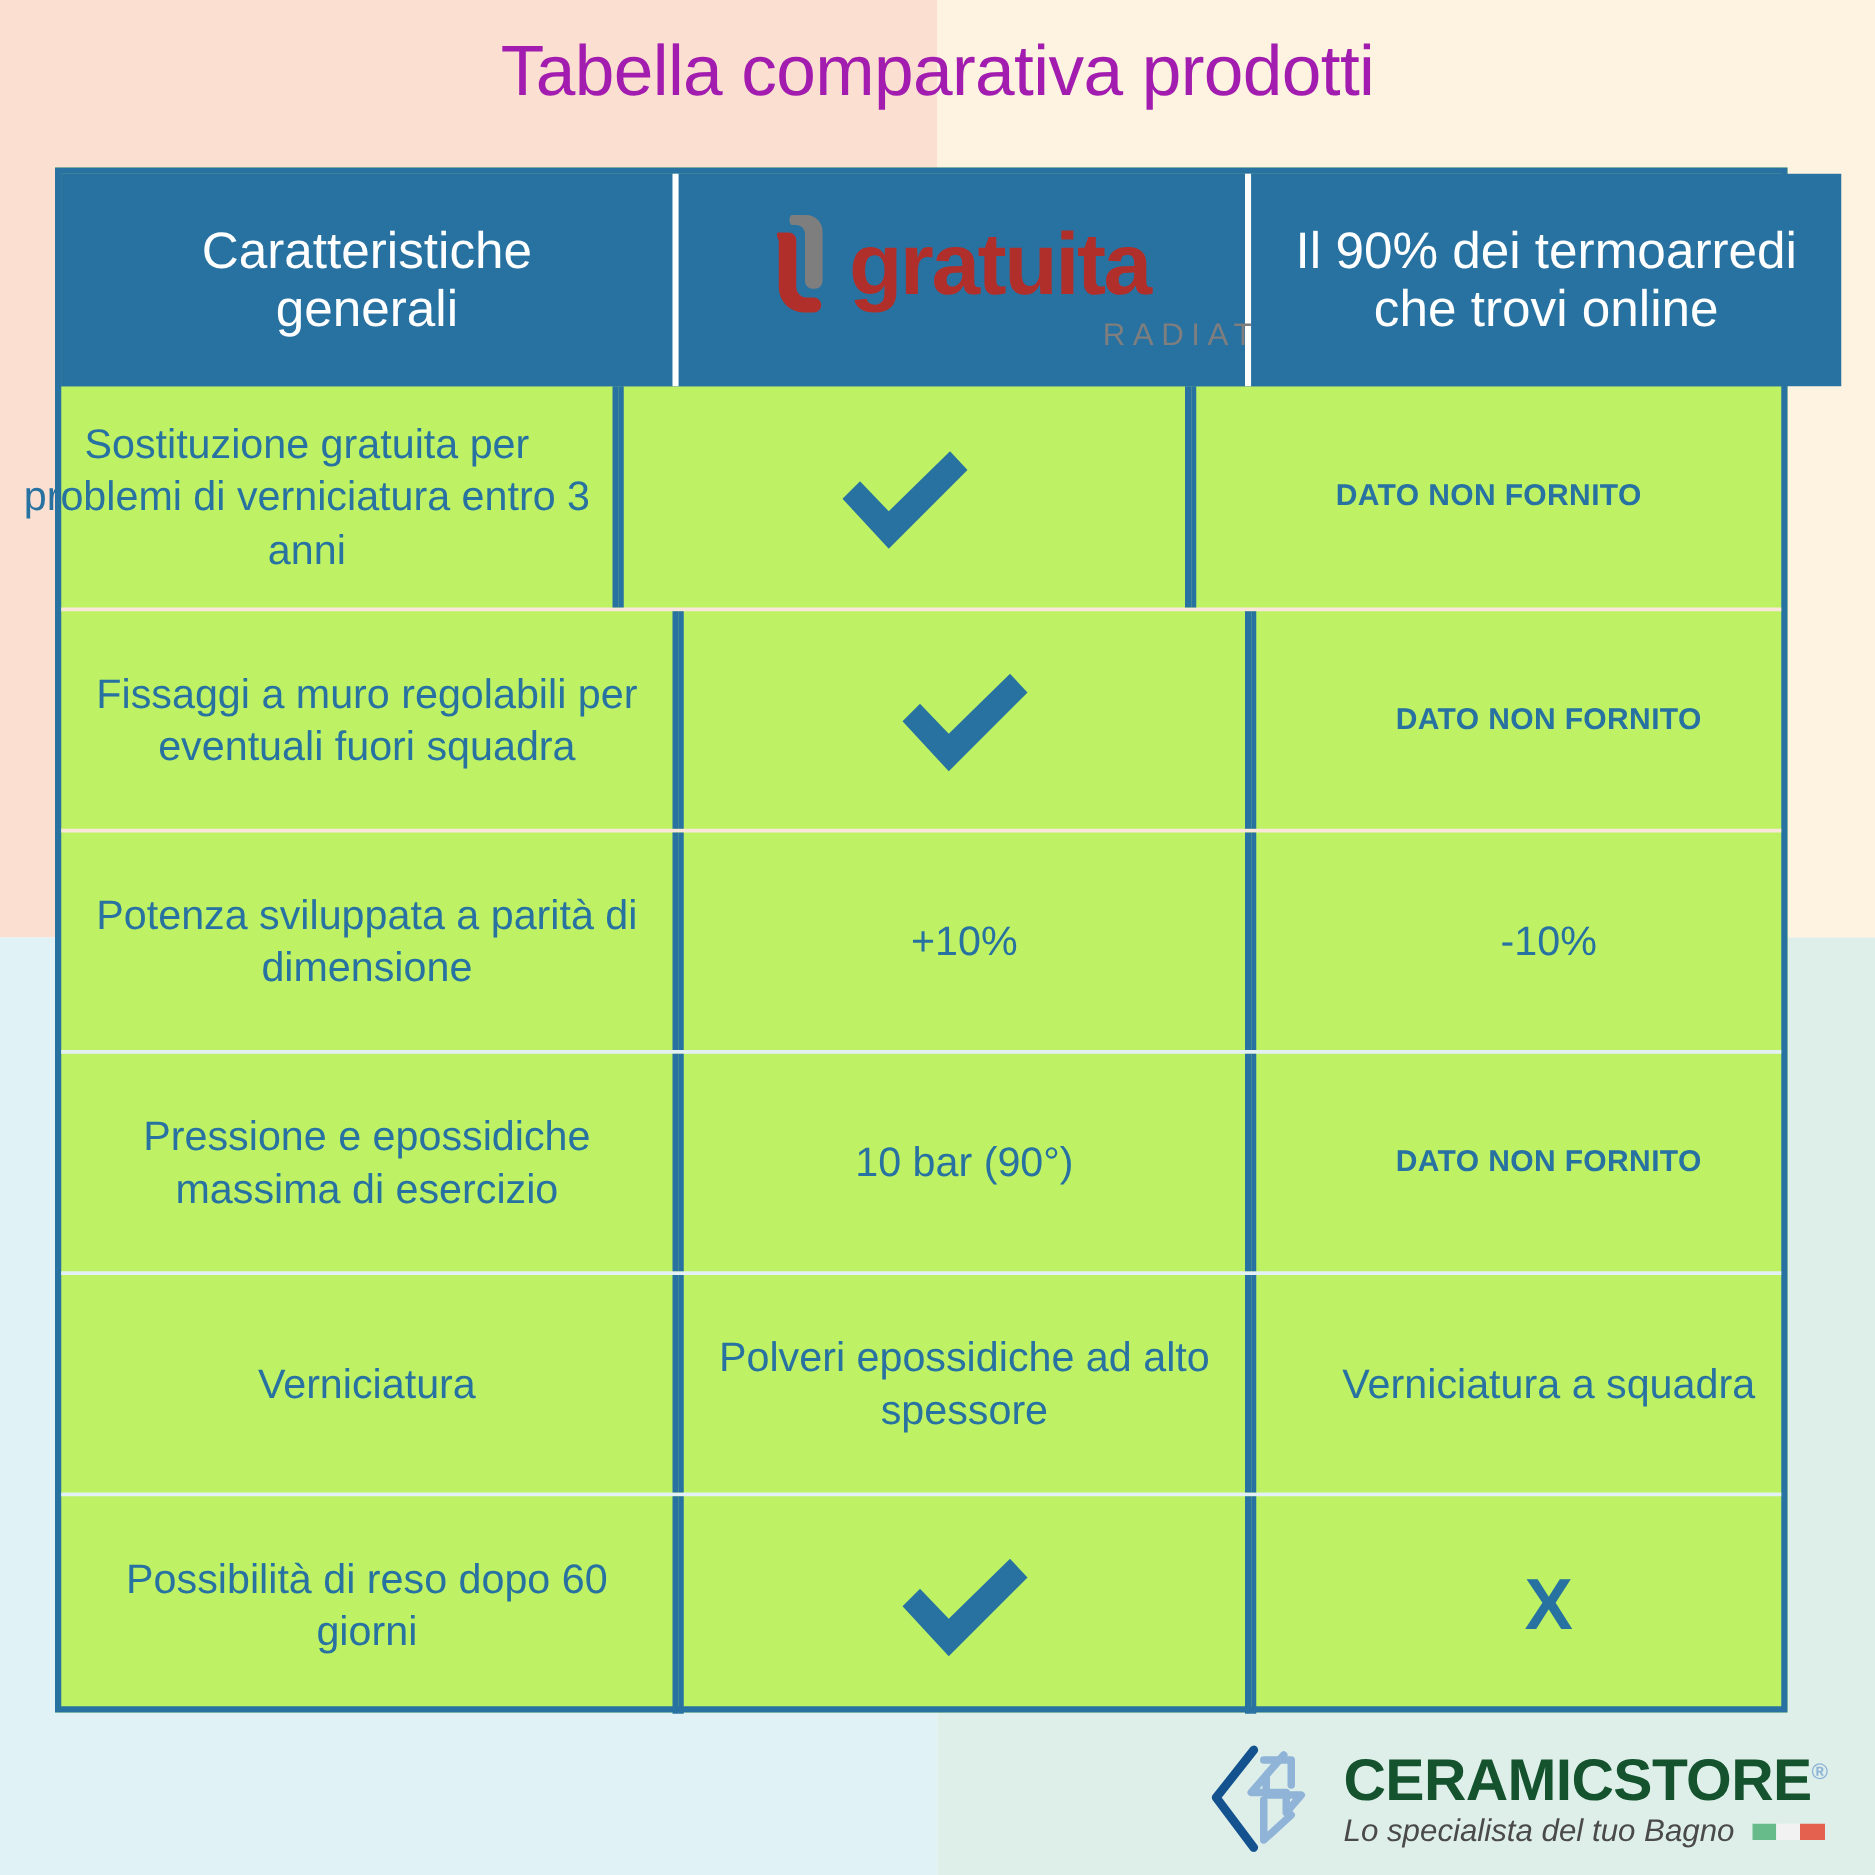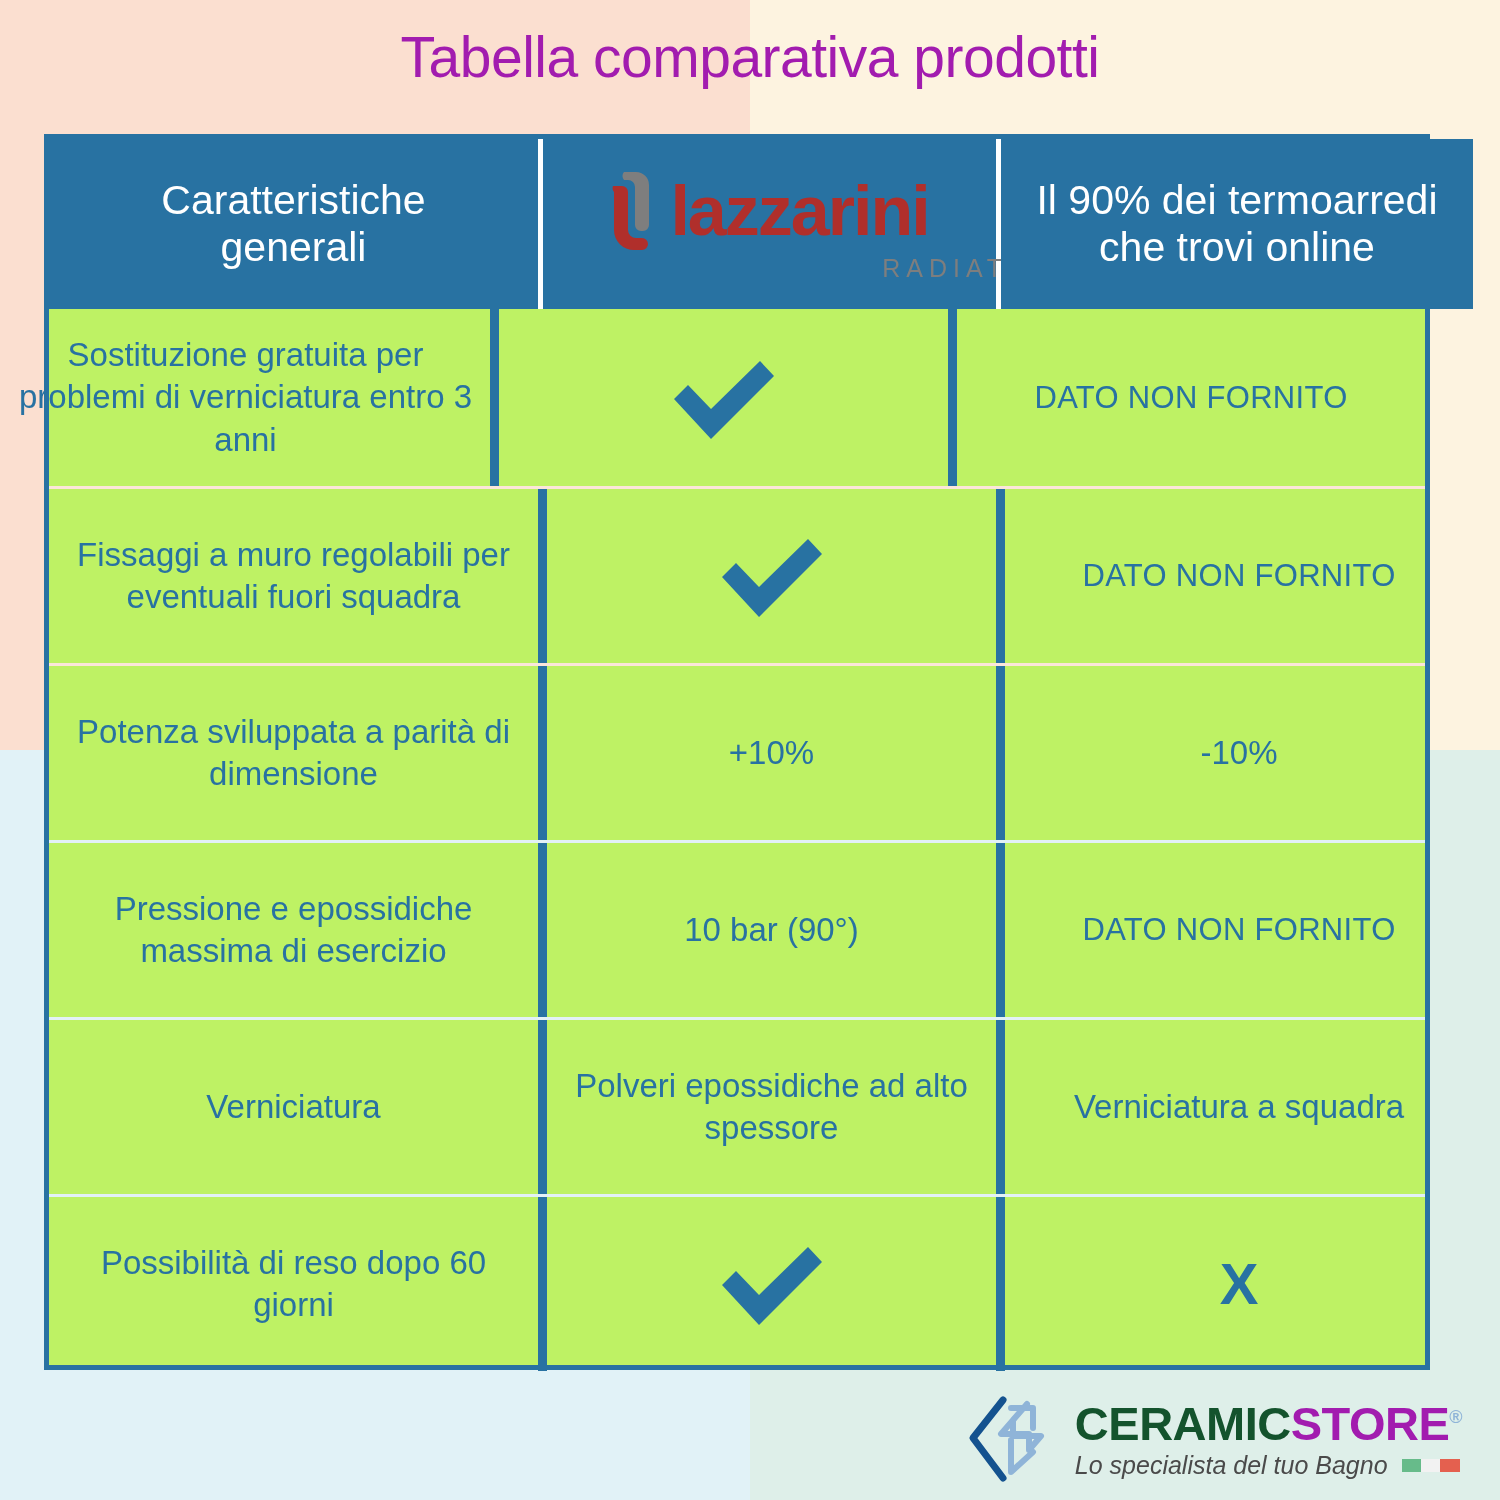--- a/index.html
+++ b/index.html
@@ -108,22 +108,22 @@
   .body-row.sep-cyan { border-top: 3px solid #e3f1f6; }
 
   .body-row .cell {
     color: #2872a2;
     font-size: 33px;
     line-height: 1.28;
     font-weight: 400;
   }
   .body-row .c1 { font-size: 33px; }
   .body-row .val-strong {
-    font-weight: normal;
-    font-size: 31px;
+    font-weight: bold;
+    font-size: 24px;
     letter-spacing: 0.3px;
   }
 
   
   .check-icon {
     width: 120px;
     height: 86px;
     display: block;
   }
   .x-mark {
@@ -177,21 +177,21 @@
   #ceramicstore-mark { width: 92px; height: 92px; display:block; }
   #ceramicstore-text { display: flex; flex-direction: column; }
   #ceramicstore-wordmark {
     font-size: 47px;
     font-weight: bold;
     letter-spacing: -0.5px;
     line-height: 1;
     white-space: nowrap;
   }
   #ceramicstore-wordmark .w1 { color: #14532d; }
-  #ceramicstore-wordmark .w2 { color: #a21caf; }
+  #ceramicstore-wordmark .w2 { color: #14532d; }
   #ceramicstore-reg { font-size: 18px; color: #8fb4d8; vertical-align: super; }
   #ceramicstore-tagline-row {
     display: flex;
     align-items: center;
     gap: 14px;
     margin-top: 4px;
   }
   #ceramicstore-tagline {
     font-size: 25px;
     font-style: italic;
@@ -224,21 +224,21 @@
       <div class="cell c1">
         <span>Caratteristiche<br>generali</span>
       </div>
       <div class="cell c2">
         <div id="lazzarini-logo">
           <div id="lazzarini-lockup">
             <svg id="lazzarini-mark" viewBox="0 0 46 92">
               <path d="M14 6 h12 a13 13 0 0 1 13 13 v40 a6 6 0 0 1 -6 6 h-2 a6 6 0 0 1 -6 -6 v-38 a7 7 0 0 0 -7 -7 h-4 a6 6 0 0 1 0 -8 z" fill="#7e7e7e"></path>
               <path d="M3 20 h9 a6 6 0 0 1 6 6 v38 a8 8 0 0 0 8 8 h6 a6 6 0 0 1 0 12 h-8 a20 20 0 0 1 -20 -20 v-38 a6 6 0 0 1 -1 -6 z" fill="#b02f2b"></path>
             </svg>
-            <span id="lazzarini-wordmark">lazzarini</span>
+            <span id="lazzarini-wordmark">gratuita</span>
           </div>
           <span id="lazzarini-sub">RADIATORI</span>
         </div>
       </div>
       <div class="cell c3">
         <span>Il 90% dei termoarredi<br>che trovi online</span>
       </div>
     </div>
 
     <div id="table-body">

